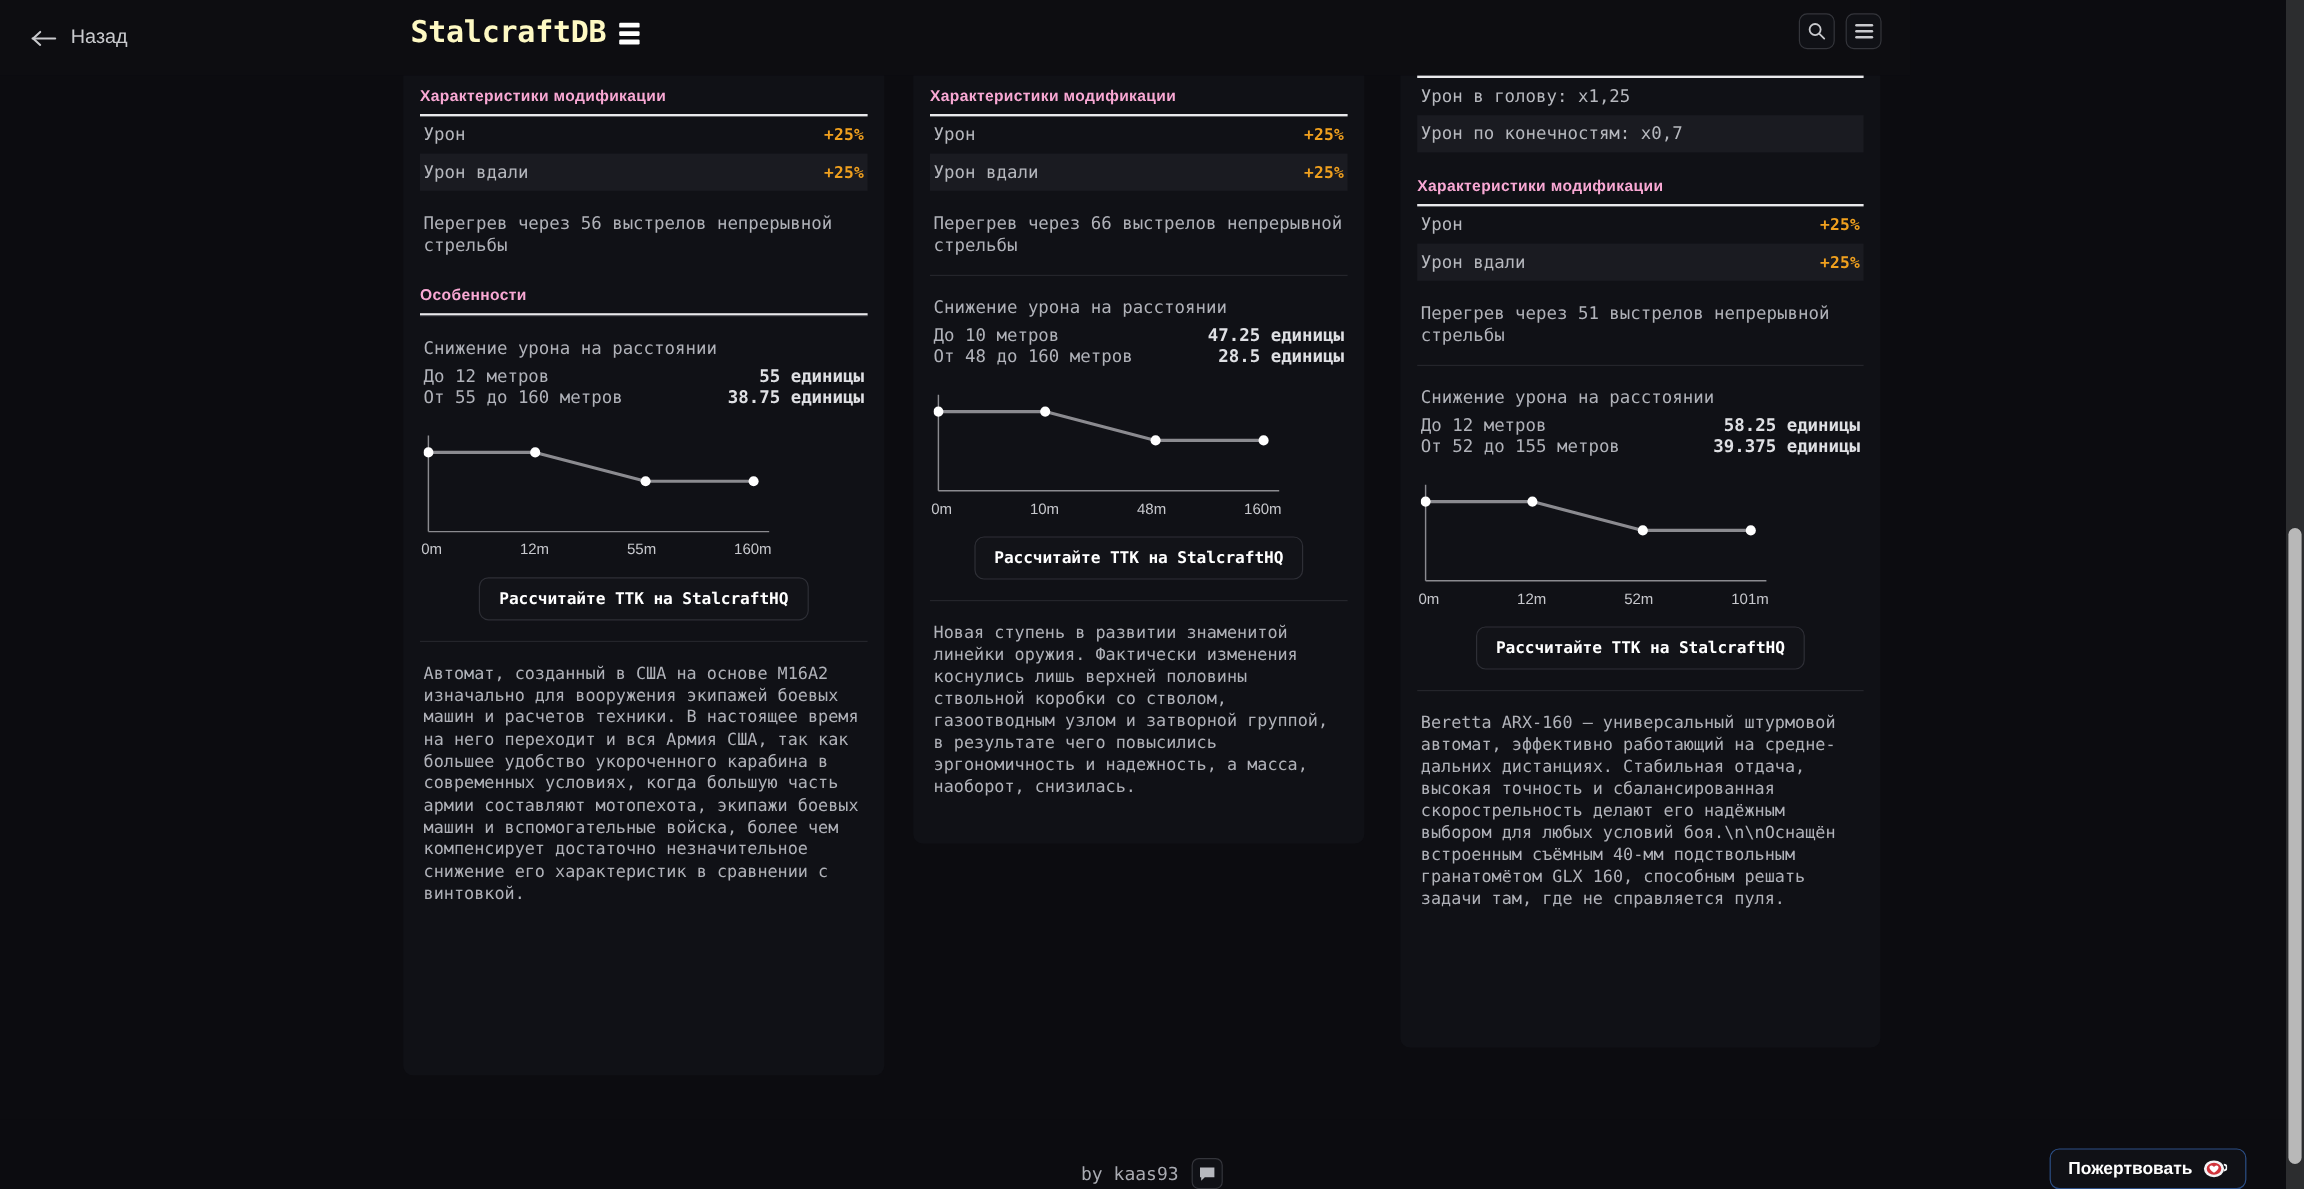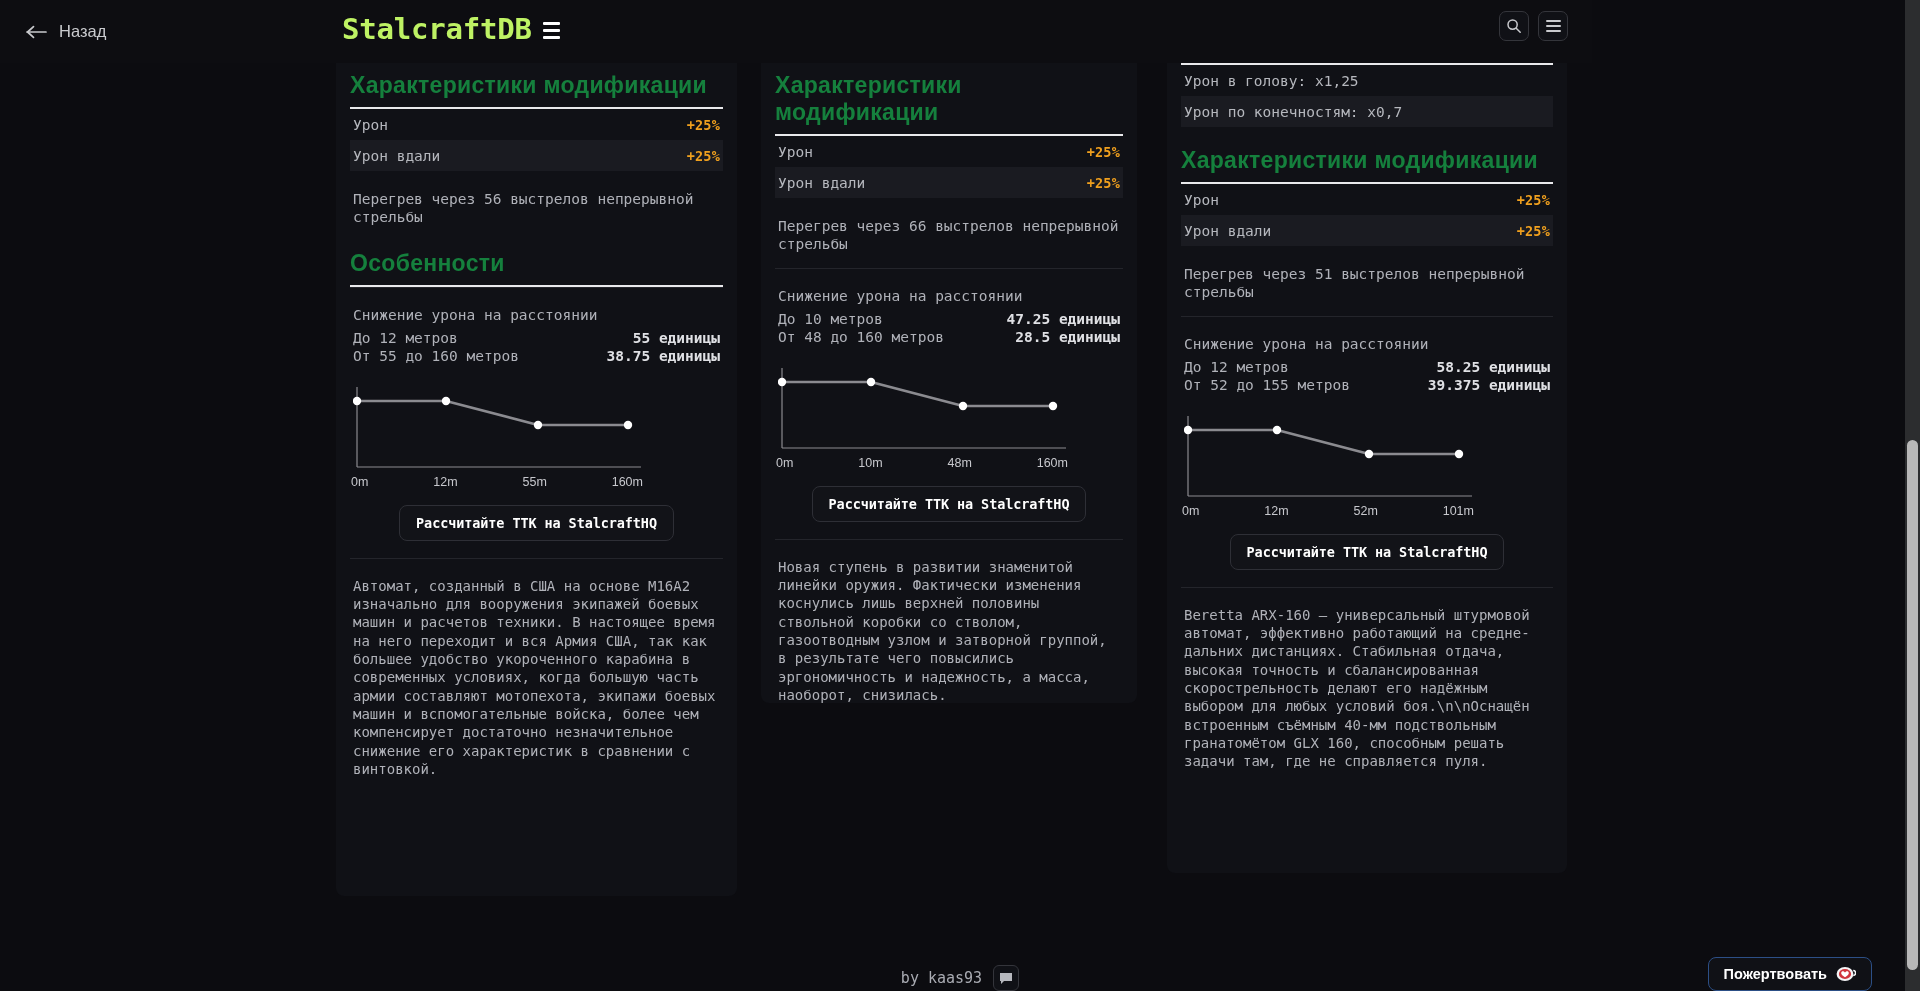--- a/index.html
+++ b/index.html
@@ -30,22 +30,22 @@
     padding: 6px 8px;
   }
   .back-arrow {
     display: block; width: 22px; height: 14px;
   }
   .brand {
     position: absolute; left: 342px; top: 12px;
     display: flex; align-items: center; gap: 11px;
     font-family: "DejaVu Sans Mono", monospace;
     font-weight: bold;
-    font-size: 29px;
-    color: #bef264;
+    font-size: 25px;
+    color: #fef9c3;
     letter-spacing: -0.2px;
     cursor: pointer;
   }
   .brand-list-icon { display: flex; flex-direction: column; gap: 3.5px; margin-top: 3px; }
   .brand-list-icon i {
     display: block; width: 17px; height: 3.5px; background: #ffffff; border-radius: 1px;
   }
   .header-actions {
     position: absolute; right: 24px; top: 11px;
     display: flex; gap: 9px;
@@ -74,22 +74,22 @@
   .card.c1 { left: 336px; top: 0;  width: 401px; height: 833px; }
   .card.c2 { left: 761px; top: 0;  width: 376px; height: 640px; }
   .card.c3 { left: 1167px; top: 0; width: 400px; height: 810px; }
 
   .card-inner { padding: 0 14px; }
 
   
   .sec-title {
     font-family: "Liberation Sans", sans-serif;
     font-weight: bold;
-    font-size: 23px;
-    color: #15803d;
+    font-size: 13px;
+    color: #f9a8d4;
     letter-spacing: 0.3px;
     padding: 9px 0 8px 0;
   }
   .sec-rule {
     height: 2px; background: #e9e9ec; margin-bottom: 0;
   }
 
   
   .stat-row {
     display: flex; justify-content: space-between; align-items: center;

